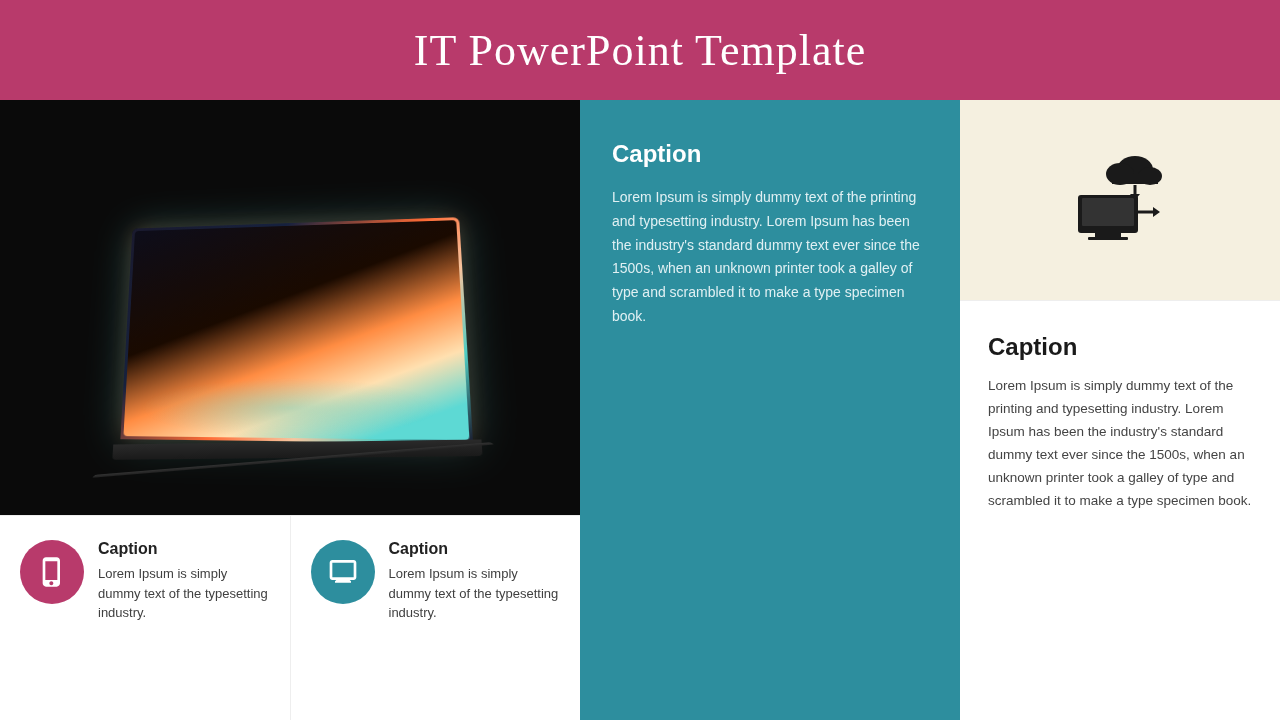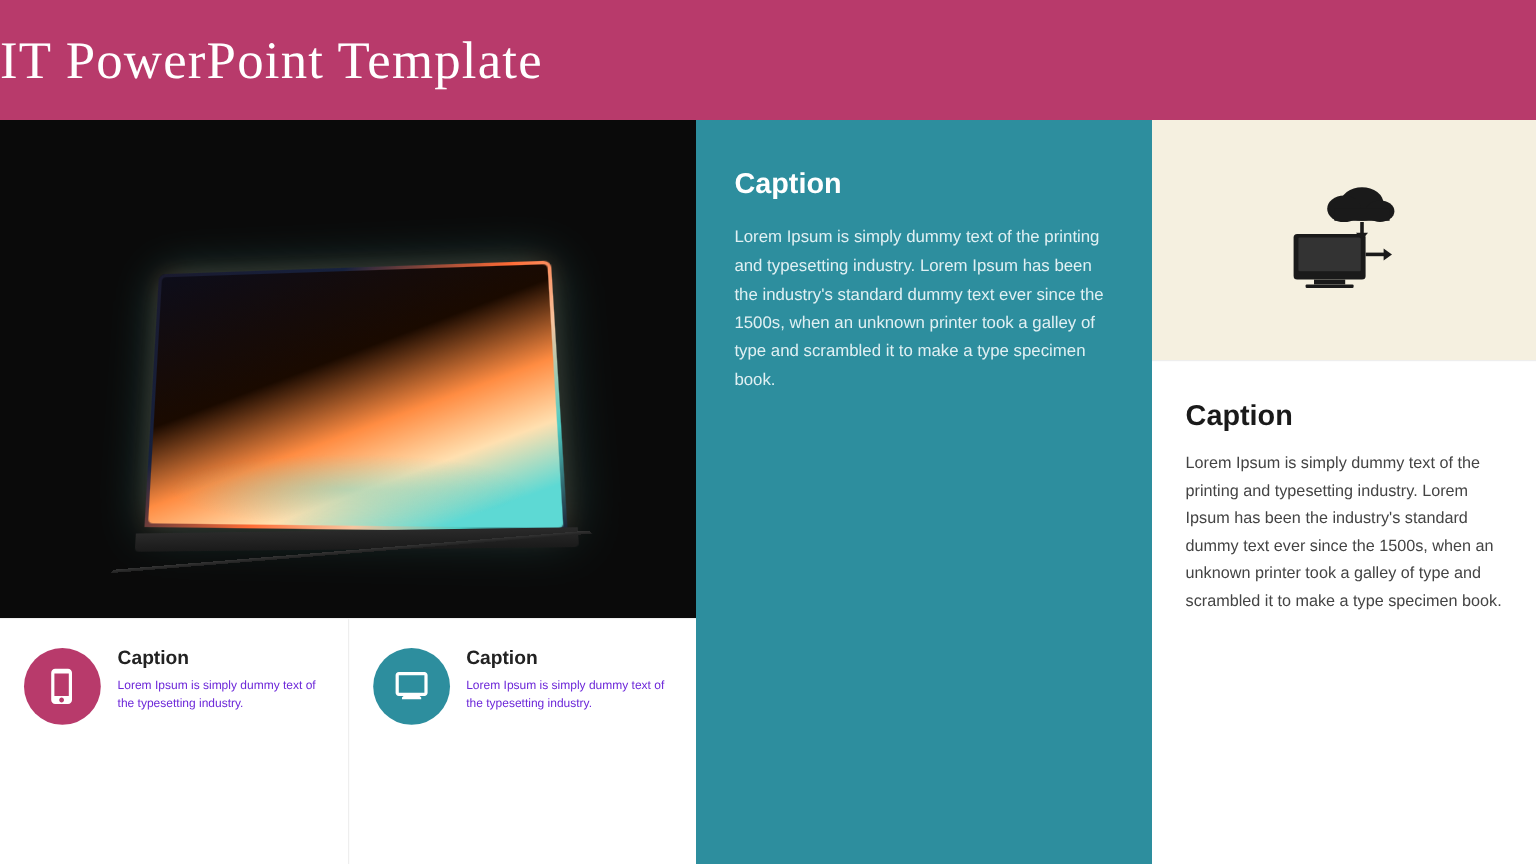--- a/index.html
+++ b/index.html
@@ -5,20 +5,21 @@
     * { margin: 0; padding: 0; box-sizing: border-box; }
     body { width: 1280px; height: 720px; overflow: hidden; font-family: 'Georgia', serif; background: #fff; }
 
     
     #header {
       background: #b83a6b;
       width: 100%;
       height: 100px;
       display: flex;
       align-items: center;
+      justify-content: center;
     }
     #header h1 {
       color: #fff;
       font-size: 44px;
       font-weight: 400;
       letter-spacing: 1px;
     }
 
     
     #main {
@@ -126,22 +127,22 @@
     .icon-circle.teal { background: #2d8e9e; }
     .icon-circle svg { width: 32px; height: 32px; fill: #fff; }
     .bottom-caption-text h3 {
       font-size: 16px;
       font-weight: 700;
       color: #222;
       margin-bottom: 6px;
       font-family: Arial, sans-serif;
     }
     .bottom-caption-text p {
-      font-size: 10px;
-      color: #6d28d9;
+      font-size: 13px;
+      color: #404040;
       line-height: 1.5;
       font-family: Arial, sans-serif;
     }
 
     
     #middle-panel {
       width: 380px;
       flex-shrink: 0;
       background: #2d8e9e;
       padding: 40px 32px;

